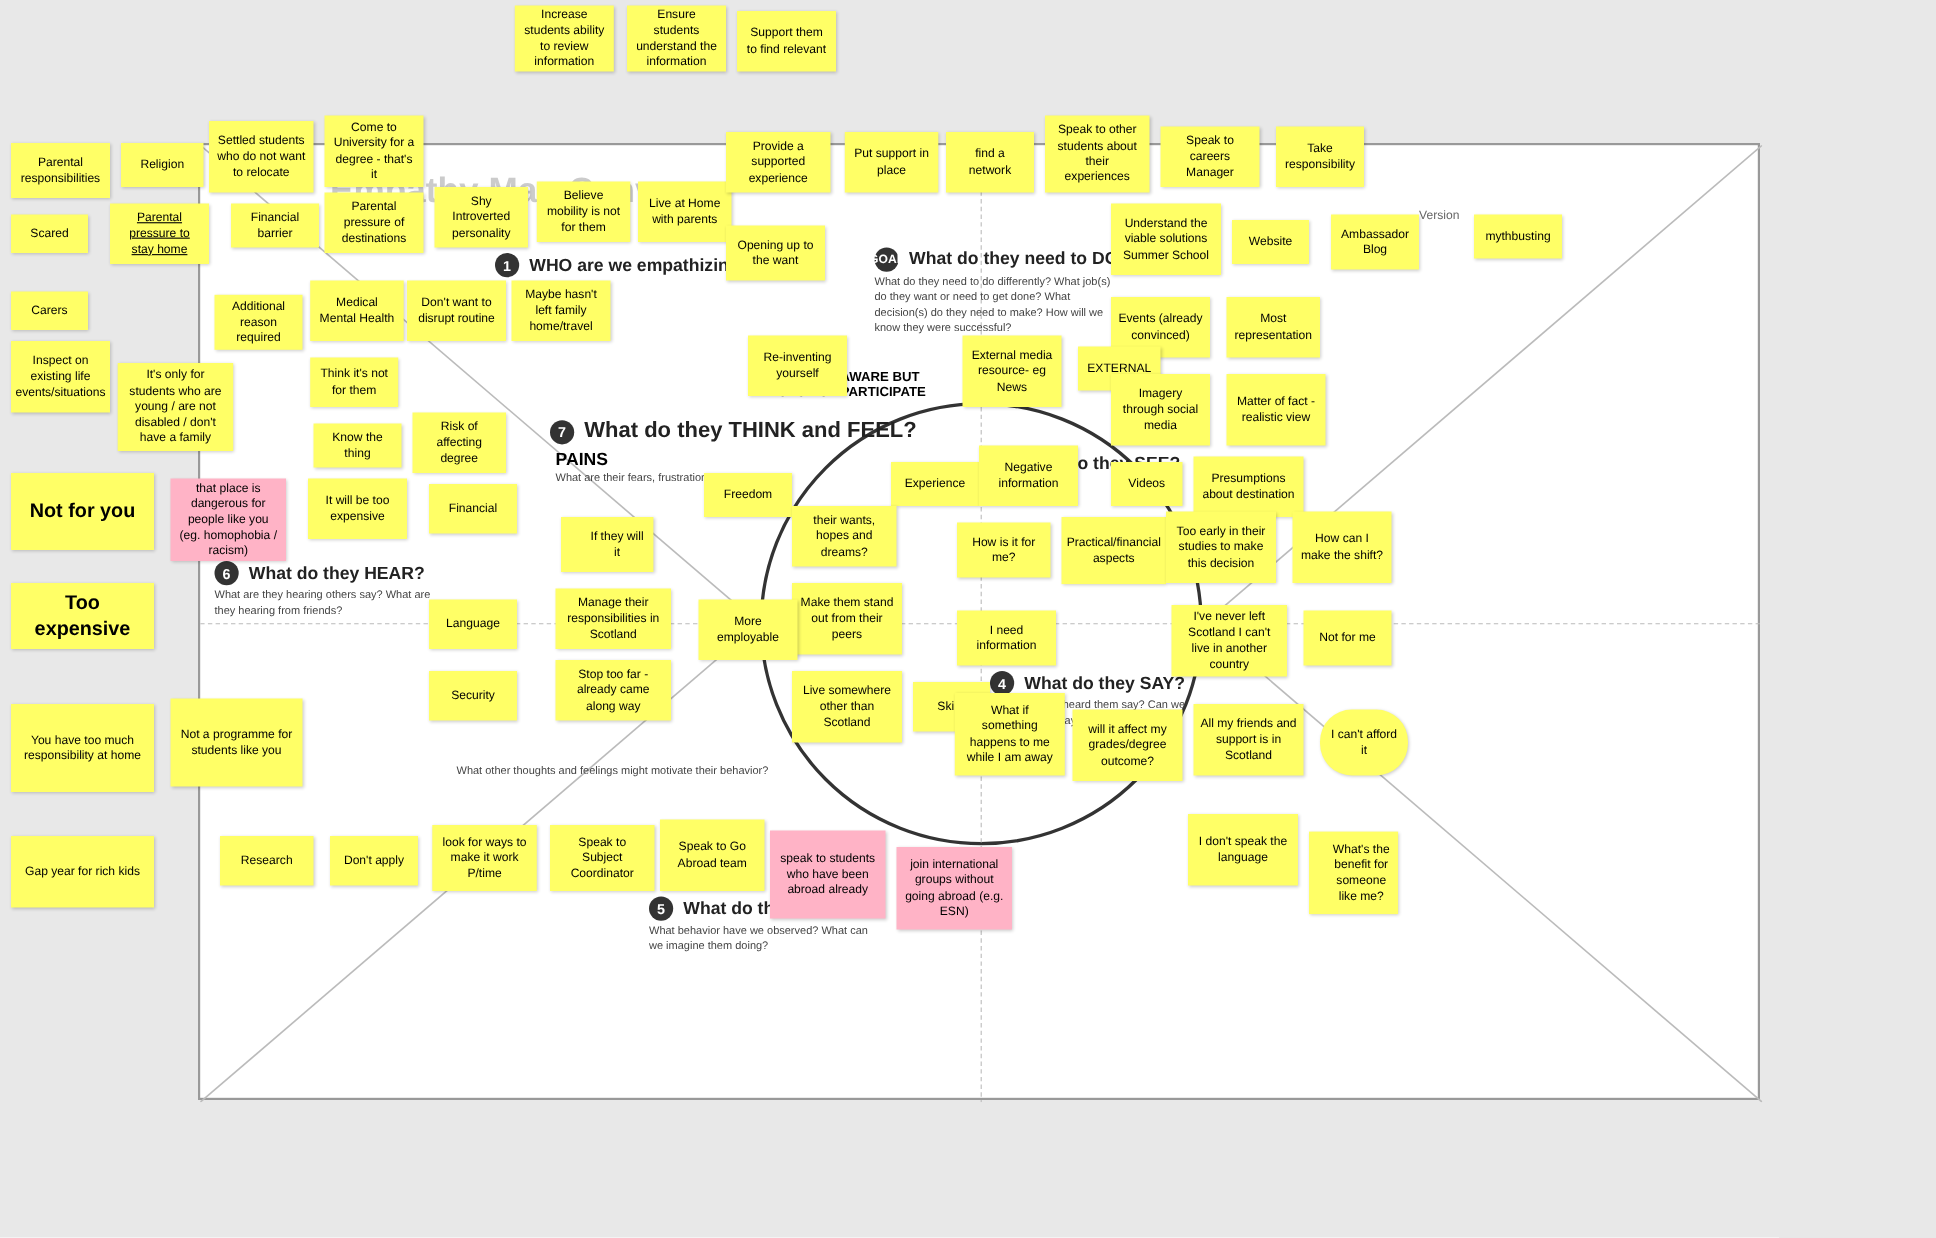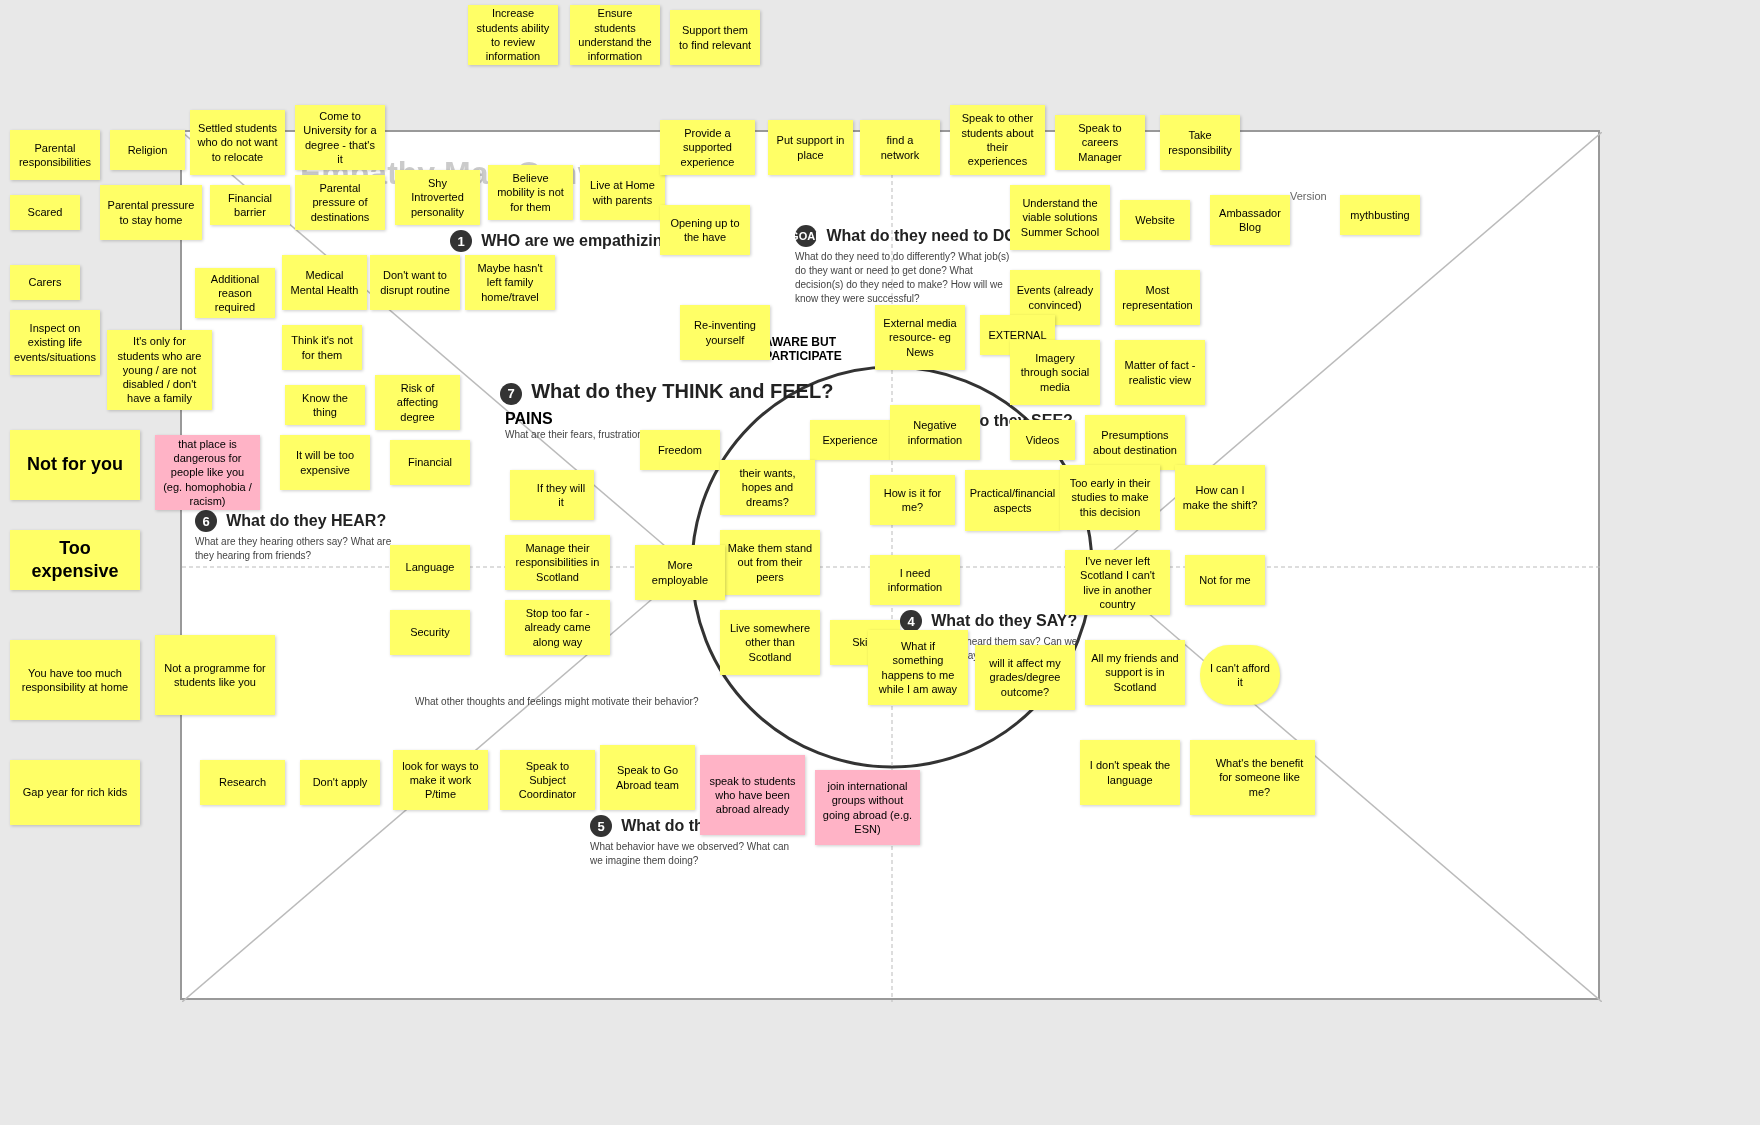--- a/index.html
+++ b/index.html
@@ -145,33 +145,33 @@
 
   <div id="stickies-container">
       <div class="sticky" style="left: 10px; top: 130px; width: 90px; height: 50px;">Parental responsibilities</div>
       <div class="sticky" style="left: 110px; top: 130px; width: 75px; height: 40px;">Religion</div>
       <div class="sticky" style="left: 190px; top: 110px; width: 95px; height: 65px;">Settled students who do not want to relocate</div>
       <div class="sticky" style="left: 295px; top: 105px; width: 90px; height: 65px;">Come to University for a degree - that's it</div>
       <div class="sticky" style="left: 468px; top: 5px; width: 90px; height: 60px;">Increase students ability to review information</div>
       <div class="sticky" style="left: 570px; top: 5px; width: 90px; height: 60px;">Ensure students understand the information</div>
       <div class="sticky" style="left: 670px; top: 10px; width: 90px; height: 55px;">Support them to find relevant</div>
       <div class="sticky" style="left: 10px; top: 195px; width: 70px; height: 35px;">Scared</div>
-      <div class="sticky" style="left: 100px; top: 185px; width: 102px; height: 55px;">Parental pressure to stay home</div>
+      <div class="sticky" style="left: 100px; top: 185px; width: 90px; height: 55px; text-decoration: underline;">Parental pressure to stay home</div>
       <div class="sticky" style="left: 210px; top: 185px; width: 80px; height: 40px;">Financial barrier</div>
       <div class="sticky" style="left: 295px; top: 175px; width: 90px; height: 55px;">Parental pressure of destinations</div>
       <div class="sticky" style="left: 395px; top: 170px; width: 85px; height: 55px;">Shy Introverted personality</div>
       <div class="sticky" style="left: 488px; top: 165px; width: 85px; height: 55px;">Believe mobility is not for them</div>
       <div class="sticky" style="left: 580px; top: 165px; width: 85px; height: 55px;">Live at Home with parents</div>
       <div class="sticky" style="left: 660px; top: 120px; width: 95px; height: 55px;">Provide a supported experience</div>
       <div class="sticky" style="left: 768px; top: 120px; width: 85px; height: 55px;">Put support in place</div>
       <div class="sticky" style="left: 860px; top: 120px; width: 80px; height: 55px;">find a network</div>
       <div class="sticky" style="left: 950px; top: 105px; width: 95px; height: 70px;">Speak to other students about their experiences</div>
       <div class="sticky" style="left: 1055px; top: 115px; width: 90px; height: 55px;">Speak to careers Manager</div>
       <div class="sticky" style="left: 1160px; top: 115px; width: 80px; height: 55px;">Take responsibility</div>
-      <div class="sticky" style="left: 660px; top: 205px; width: 90px; height: 50px;">Opening up to the have</div>
+      <div class="sticky" style="left: 660px; top: 205px; width: 90px; height: 50px;">Opening up to the want</div>
       <div class="sticky" style="left: 1010px; top: 185px; width: 100px; height: 65px;">Understand the viable solutions Summer School</div>
       <div class="sticky" style="left: 1120px; top: 200px; width: 70px; height: 40px;">Website</div>
       <div class="sticky" style="left: 1210px; top: 195px; width: 80px; height: 50px;">Ambassador Blog</div>
       <div class="sticky" style="left: 1340px; top: 195px; width: 80px; height: 40px;">mythbusting</div>
       <div class="sticky" style="left: 10px; top: 265px; width: 70px; height: 35px;">Carers</div>
       <div class="sticky" style="left: 282px; top: 255px; width: 85px; height: 55px;">Medical Mental Health</div>
       <div class="sticky" style="left: 370px; top: 255px; width: 90px; height: 55px;">Don't want to disrupt routine</div>
       <div class="sticky" style="left: 465px; top: 255px; width: 90px; height: 55px;">Maybe hasn't left family home/travel</div>
       <div class="sticky" style="left: 1010px; top: 270px; width: 90px; height: 55px;">Events (already convinced)</div>
       <div class="sticky" style="left: 1115px; top: 270px; width: 85px; height: 55px;">Most representation</div>
@@ -221,15 +221,15 @@
       <div class="sticky" style="left: 1200px; top: 645px; width: 80px; height: 60px; border-radius: 29px;">I can't afford it</div>
       <div class="sticky" style="left: 10px; top: 760px; width: 130px; height: 65px;">Gap year for rich kids</div>
       <div class="sticky" style="left: 200px; top: 760px; width: 85px; height: 45px;">Research</div>
       <div class="sticky" style="left: 300px; top: 760px; width: 80px; height: 45px;">Don't apply</div>
       <div class="sticky" style="left: 393px; top: 750px; width: 95px; height: 60px;">look for ways to make it work P/time</div>
       <div class="sticky" style="left: 500px; top: 750px; width: 95px; height: 60px;">Speak to Subject Coordinator</div>
       <div class="sticky" style="left: 600px; top: 745px; width: 95px; height: 65px;">Speak to Go Abroad team</div>
       <div class="sticky pink" style="left: 700px; top: 755px; width: 105px; height: 80px;">speak to students who have been abroad already</div>
       <div class="sticky pink" style="left: 815px; top: 770px; width: 105px; height: 75px;">join international groups without going abroad (e.g. ESN)</div>
       <div class="sticky" style="left: 1080px; top: 740px; width: 100px; height: 65px;">I don't speak the language</div>
-      <div class="sticky" style="left: 1190px; top: 740px; width: 125px; height: 75px; padding-left: 20px;">What's the benefit for someone like me?</div>
+      <div class="sticky" style="left: 1190px; top: 756px; width: 81px; height: 75px; padding-left: 20px;">What's the benefit for someone like me?</div>
     </div>
 </div>
 
 </body></html>

